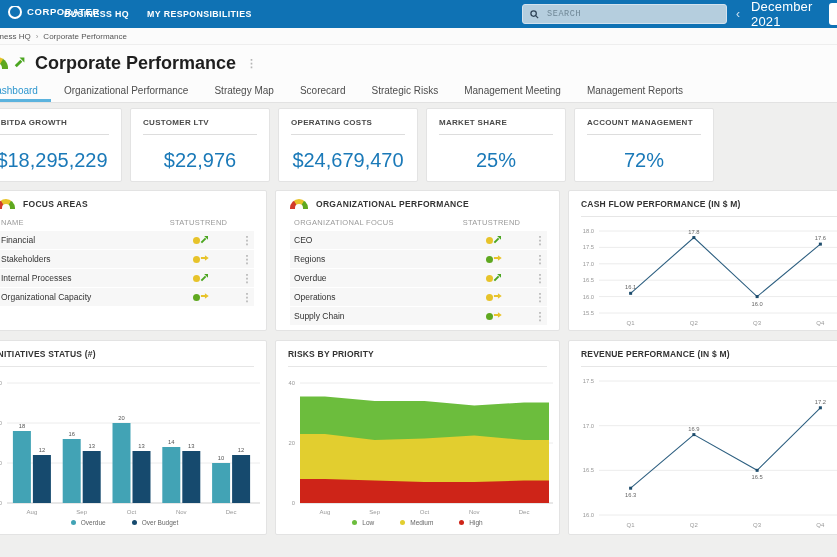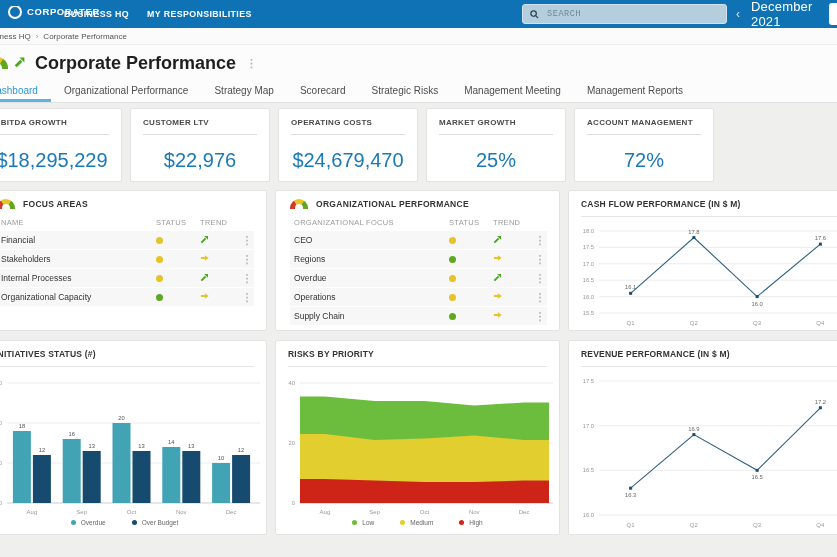--- a/index.html
+++ b/index.html
@@ -55,21 +55,21 @@
   .kpi-label{font-size:8px;font-weight:bold;color:#4a4a4a;letter-spacing:.3px;white-space:nowrap;}
   .kpi-divider{height:1px;background:#dddddd;margin-top:7px;}
   .kpi-value{text-align:center;font-size:20px;color:#1a79b8;margin-top:14px;font-weight:400;white-space:nowrap;}
   .mid{width:285px;height:141px;}
   .bot{width:285px;height:195px;}
   .table-panel{padding:8px 12px 0 14px;}
   .panel-head{display:flex;align-items:center;gap:8px;margin-bottom:7px;}
   .panel-head .ph-title{font-size:8.5px;font-weight:bold;color:#333;letter-spacing:.3px;}
   .tbl-header{display:flex;align-items:center;color:#9a9a9a;font-size:7.5px;letter-spacing:.3px;padding:2px 0 4px;}
   .c-name{flex:1;padding-left:4px;}
-  .c-status{width:44px;text-align:left;}
+  .c-status{width:44px;text-align:right;}
   .c-trend{width:40px;text-align:left;}
   .c-kebab{width:14px;text-align:center;}
   .tbl-row{display:flex;align-items:center;height:18px;background:#f7f7f7;margin-bottom:1px;font-size:8.5px;color:#333;cursor:pointer;}
   .dot{display:inline-block;width:7px;height:7px;border-radius:50%;vertical-align:middle;}
   .chart-panel{padding:8px 0 0 0;overflow:hidden;}
   .chart-title{font-size:8.5px;font-weight:bold;color:#333;letter-spacing:.2px;padding:0 12px;white-space:nowrap;}
   .chart-divider{height:1px;background:#e6e6e6;margin:7px 12px 0 12px;}
   .chart-svg{display:block;margin-top:2px;}
   .legend{display:flex;justify-content:center;gap:26px;align-items:center;height:14px;margin-top:-2px;}
   .legend-item{display:flex;align-items:center;gap:5px;font-size:6.5px;color:#666;cursor:pointer;}
@@ -144,21 +144,21 @@
           <div class="kpi-label">CUSTOMER LTV</div>
           <div class="kpi-divider"></div>
           <div class="kpi-value">$22,976</div>
         </div>
         <div class="panel kpi-card">
           <div class="kpi-label">OPERATING COSTS</div>
           <div class="kpi-divider"></div>
           <div class="kpi-value">$24,679,470</div>
         </div>
         <div class="panel kpi-card">
-          <div class="kpi-label">MARKET GROWTH</div>
+          <div class="kpi-label">MARKET SHARE</div>
           <div class="kpi-divider"></div>
           <div class="kpi-value">25%</div>
         </div>
         <div class="panel kpi-card">
           <div class="kpi-label">ACCOUNT MANAGEMENT</div>
           <div class="kpi-divider"></div>
           <div class="kpi-value">72%</div>
         </div>
       </div>
 

